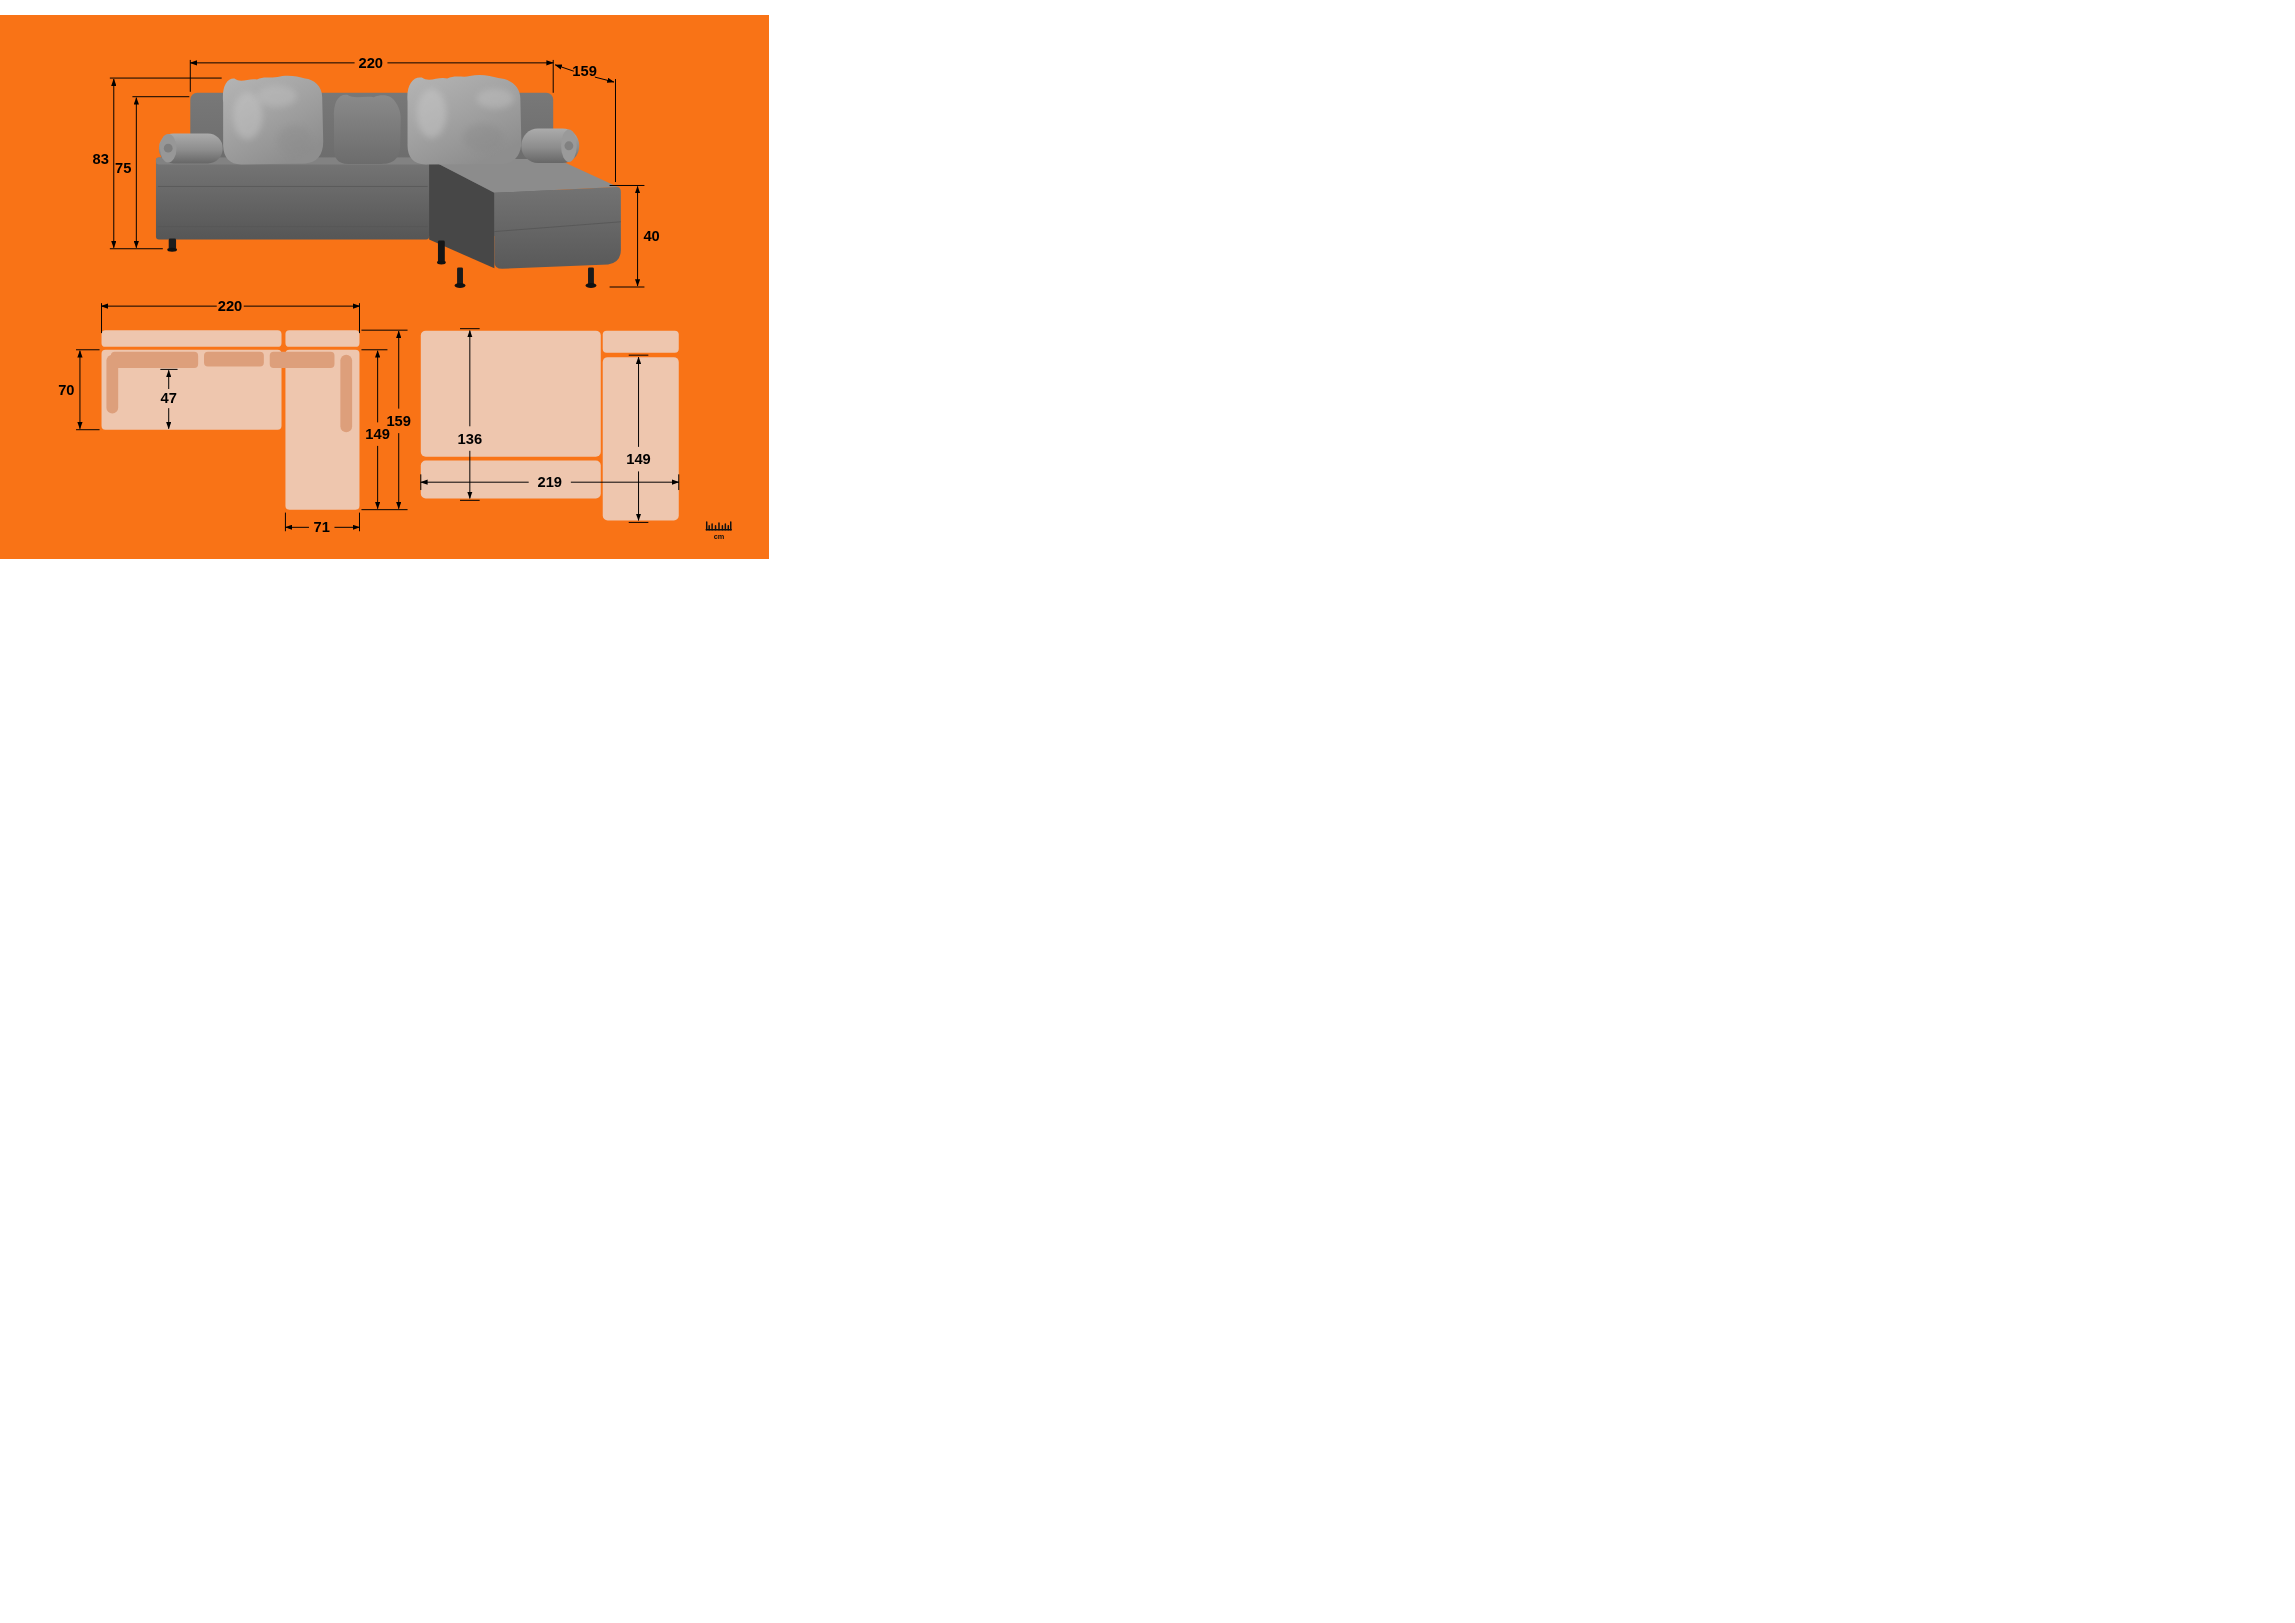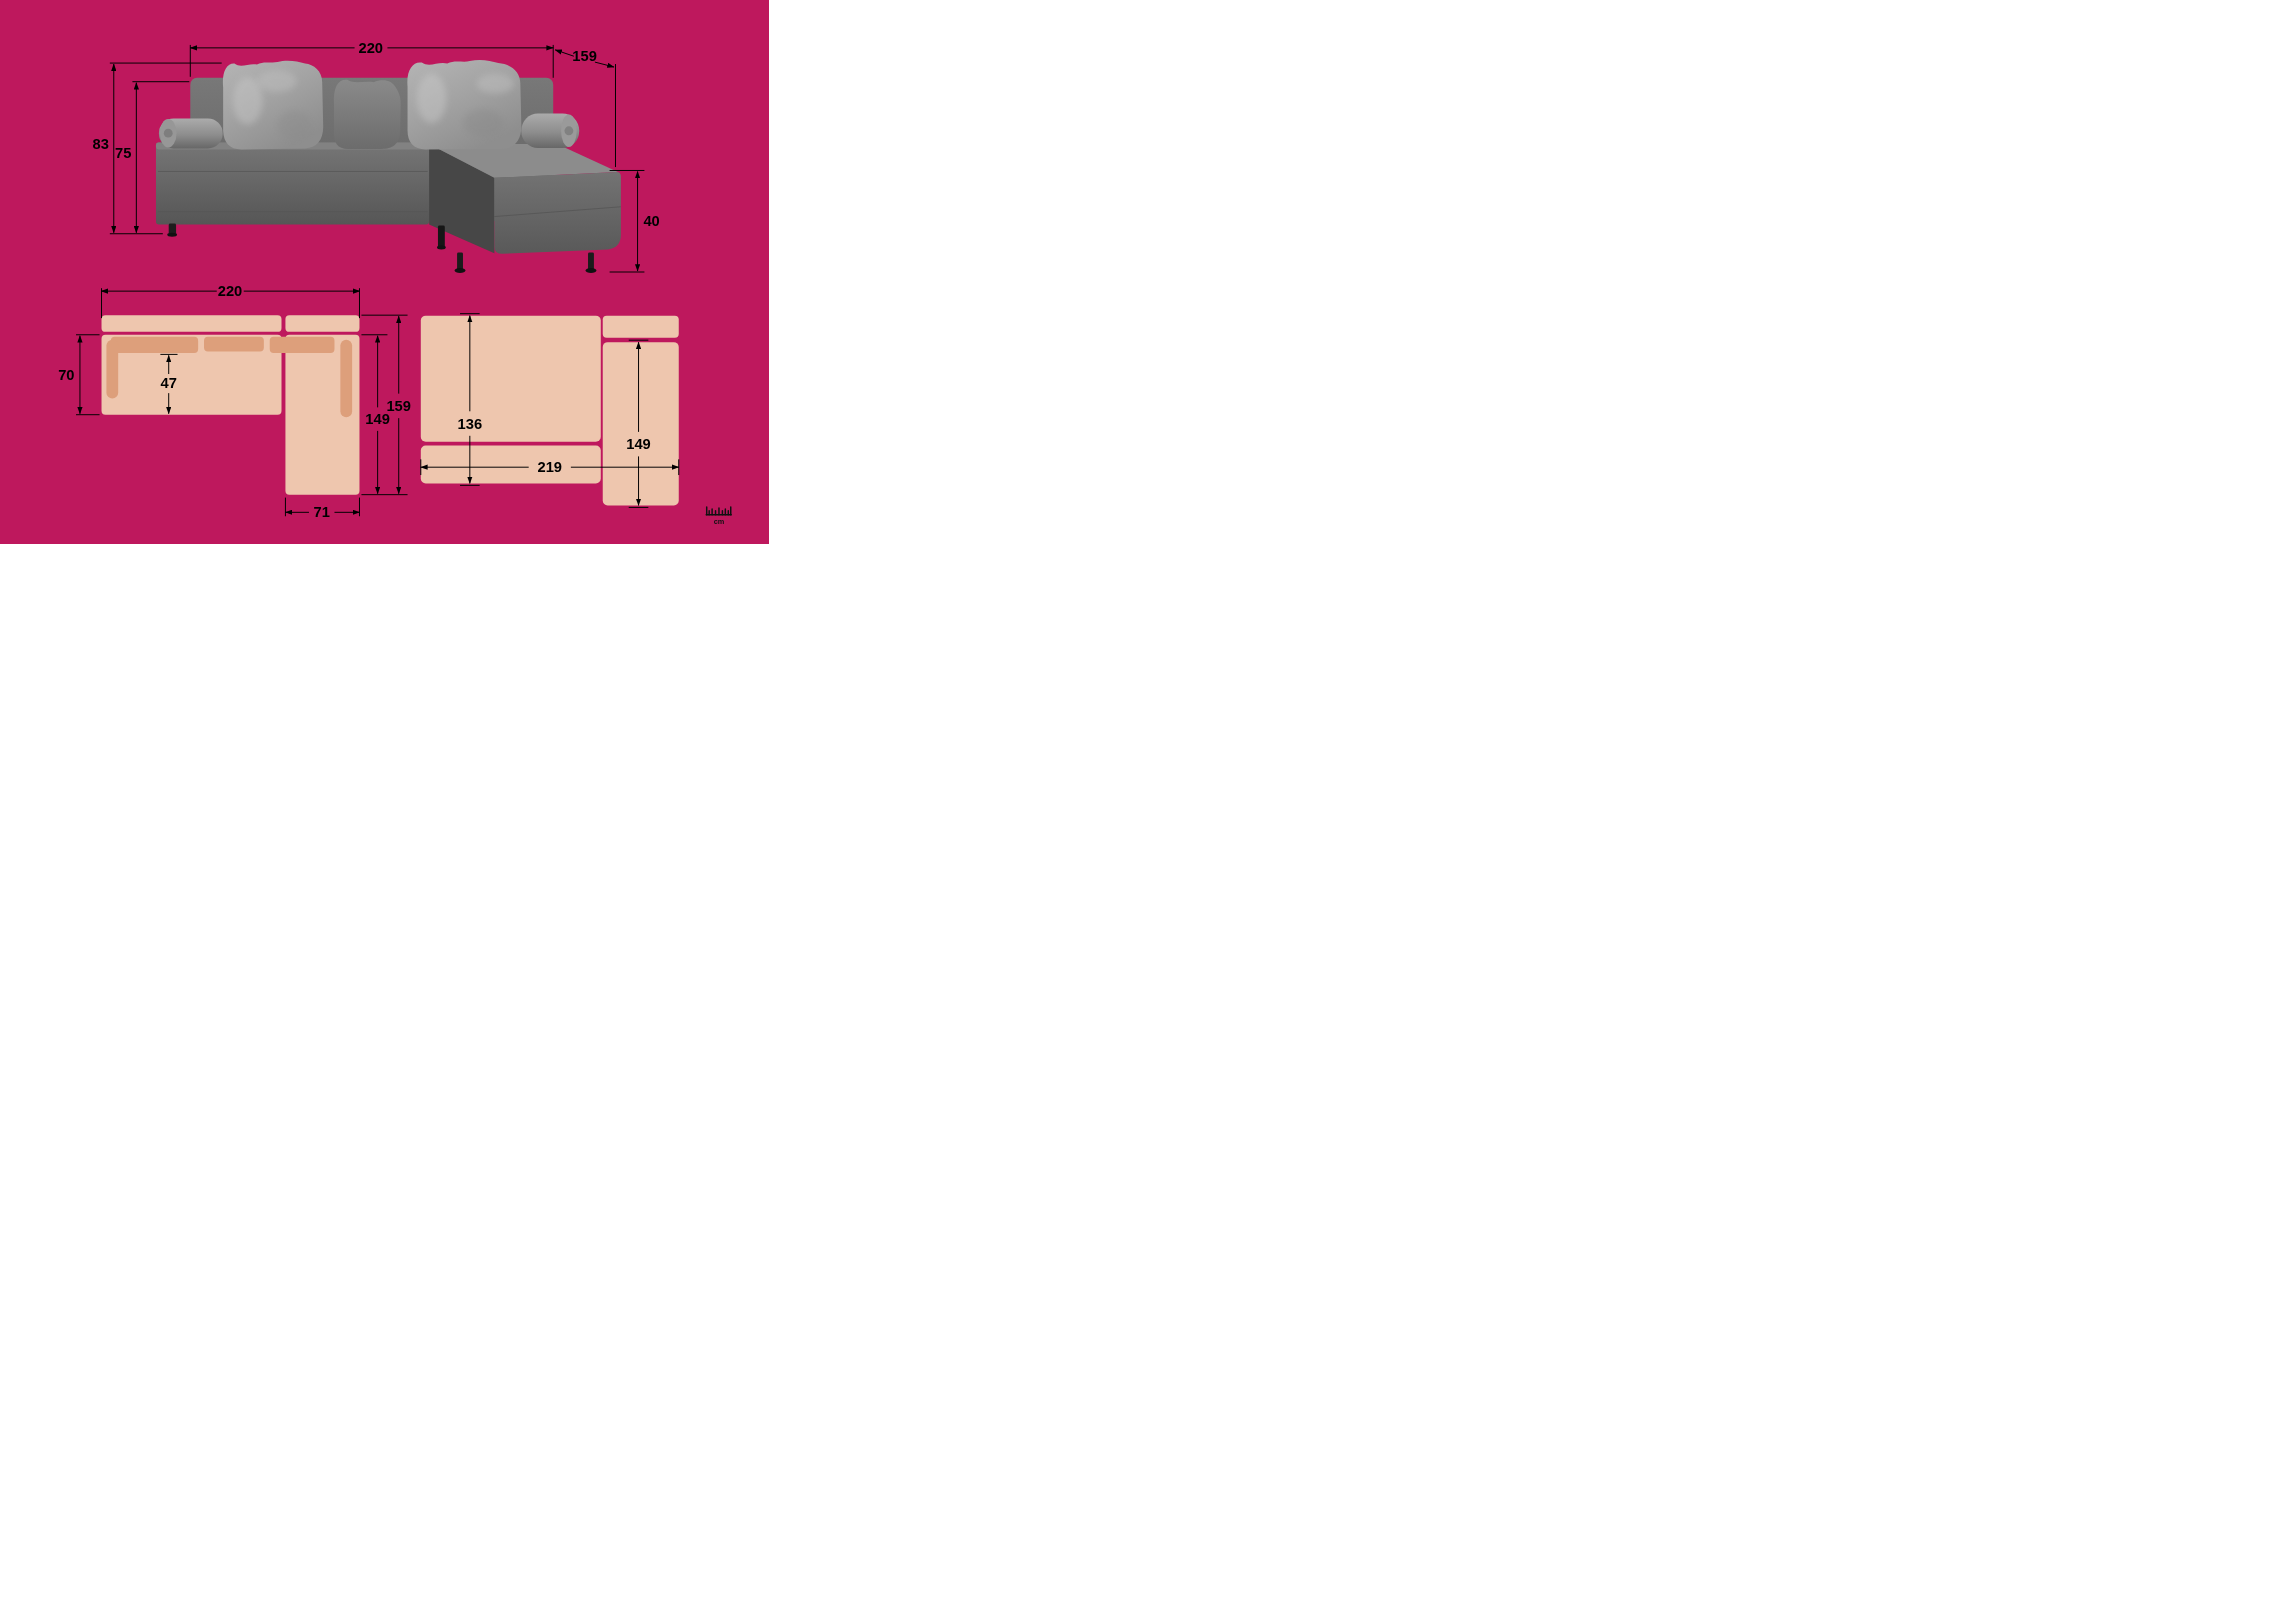--- a/index.html
+++ b/index.html
@@ -1,17 +1,17 @@
 <!DOCTYPE html>
 <html style="font-size:7.9px"><head>
 <meta charset="utf-8">
 <style>
   html,body{margin:0;padding:0;background:#ffffff;}
-  .canvas{position:relative;width:769px;height:544px;background:#be185d;overflow:hidden;
-          font-family:"Liberation Sans", sans-serif;}
+  .canvas{position:relative;width:769px;height:544px;background:#f97316;overflow:hidden;
+          font-family:"Liberation Sans", sans-serif;margin-top:15px;}
   svg{display:block;}
   .dim{stroke:#000;stroke-width:2;fill:none;}
   .ext{stroke:#000;stroke-width:2;fill:none;}
   .dimtext{font-family:"Liberation Sans",sans-serif;font-weight:bold;font-size:30px;fill:#000;
            text-anchor:middle;dominant-baseline:central;}
   .dimtext.end{text-anchor:end;}
   .dimtext.start{text-anchor:start;}
   .unittext{font-family:"Liberation Sans",sans-serif;font-weight:bold;font-size:15px;fill:#111;
             text-anchor:middle;dominant-baseline:central;}
 </style>

